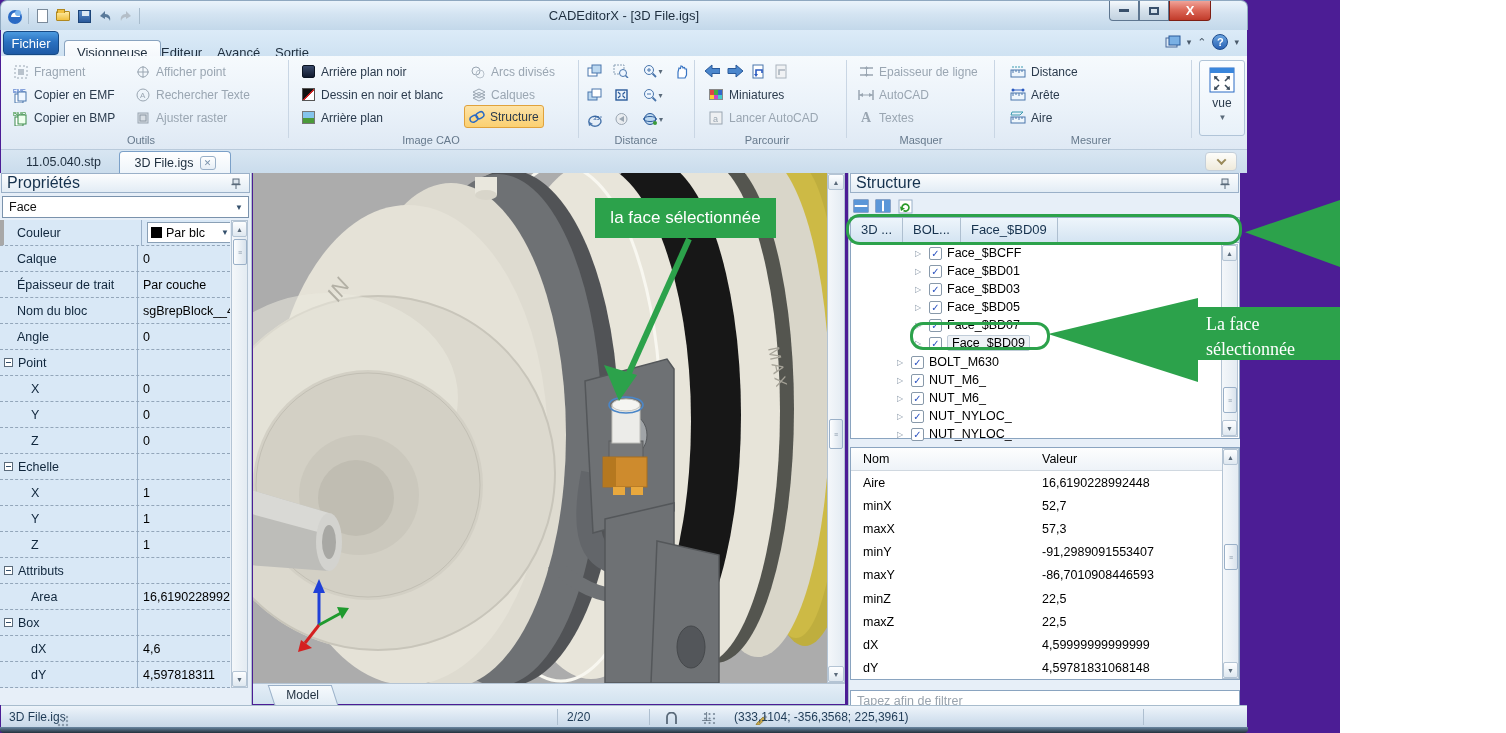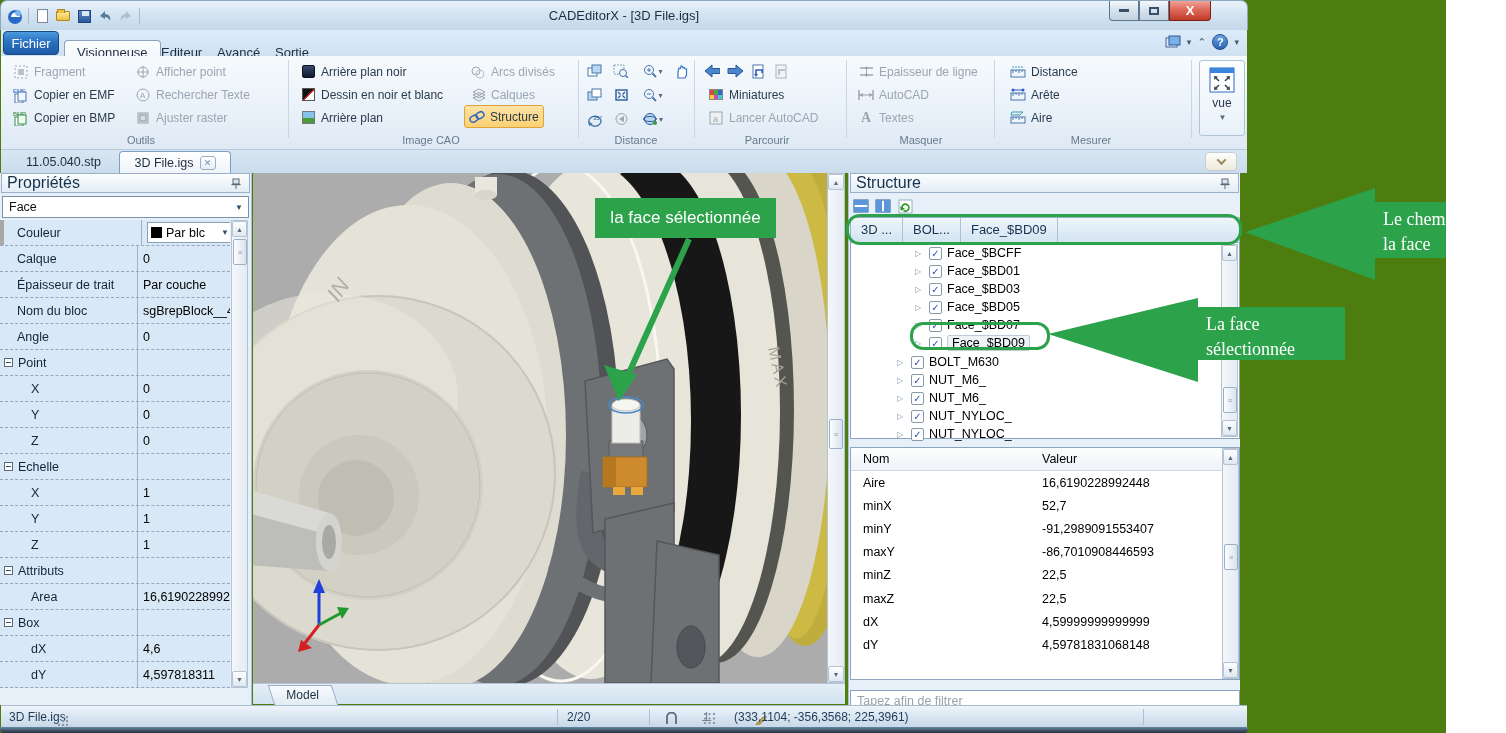--- a/index.html
+++ b/index.html
@@ -1,18 +1,18 @@
 <!DOCTYPE html>
 <html><head>
 <meta charset="utf-8">
 <style>
   * { margin:0; padding:0; box-sizing:border-box; }
   html,body { width:1506px; height:733px; font-family:"Liberation Sans",sans-serif; background:#fff; }
   .abs { position:absolute; }
-  #app { position:relative; width:1446px; height:733px; overflow:hidden; background:#4d7c0f; }
+  #app { position:relative; width:1340px; height:733px; overflow:hidden; background:#4c1d95; }
 
   
   #win { position:absolute; left:0; top:0; width:1248px; height:733px; }
   .titlebar { left:0; top:0; width:1248px; height:30px;
     background:linear-gradient(#eaf3fb, #d4e4f2 45%, #c3d8ea);
     border:1px solid #8fa8c0; border-bottom:none; border-radius:7px 7px 0 0; }
   .win-title { left:0; right:0; top:7px; text-align:center; font-size:13px; color:#1e2e3e; }
   .qat { left:6px; top:4px; display:flex; align-items:center; gap:5px; height:22px; }
   .qat .sep { width:1px; height:16px; background:#a8bccd; }
   .wbtns { right:36px; top:0; display:flex; }
@@ -872,20 +872,24 @@
       </div>
       <div class="ntrow">
             <div class="ncol1">Aire</div>
             <div class="ncol2">16,6190228992448</div>
           </div>
       <div class="ntrow">
             <div class="ncol1">minX</div>
             <div class="ncol2">52,7</div>
           </div>
       <div class="ntrow">
+            <div class="ncol1">maxX</div>
+            <div class="ncol2">57,3</div>
+          </div>
+      <div class="ntrow">
             <div class="ncol1">minY</div>
             <div class="ncol2">-91,2989091553407</div>
           </div>
       <div class="ntrow">
             <div class="ncol1">maxY</div>
             <div class="ncol2">-86,7010908446593</div>
           </div>
       <div class="ntrow">
             <div class="ncol1">minZ</div>
             <div class="ncol2">22,5</div>

